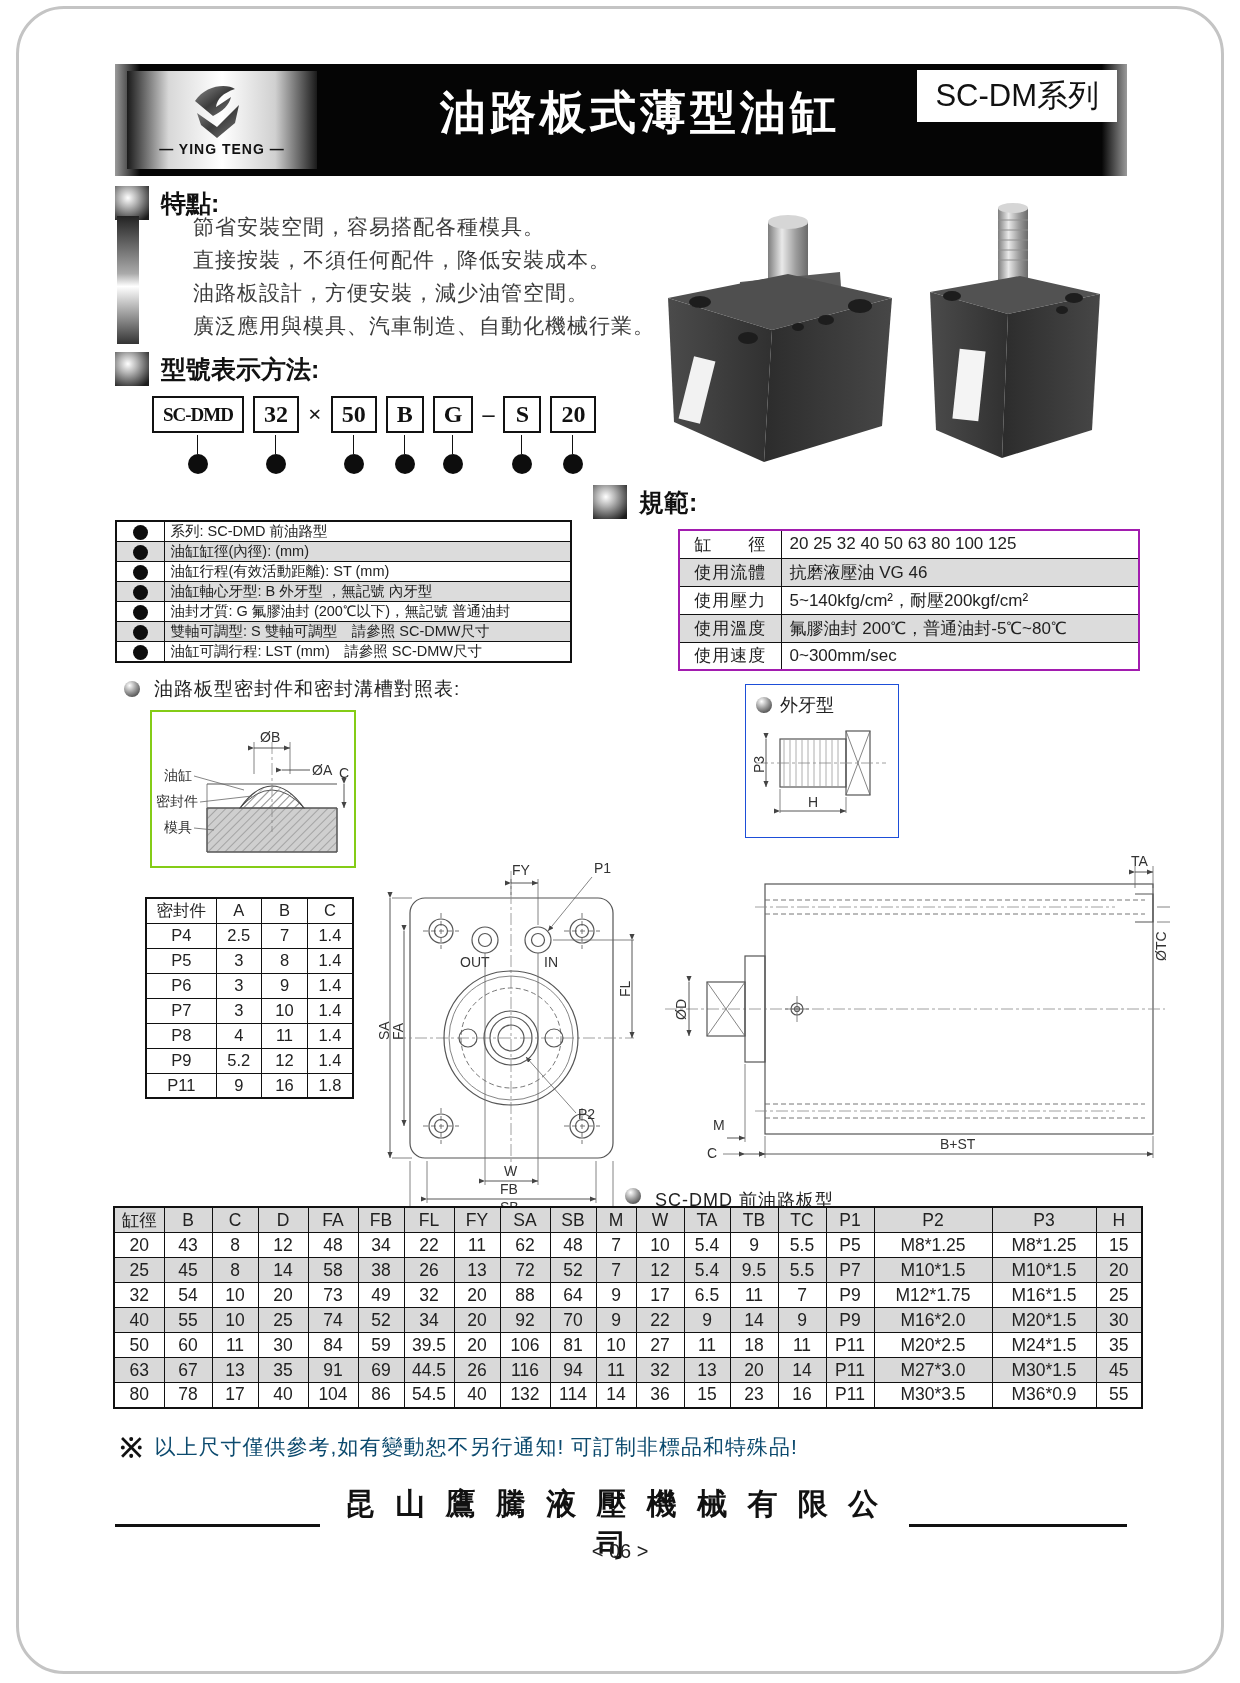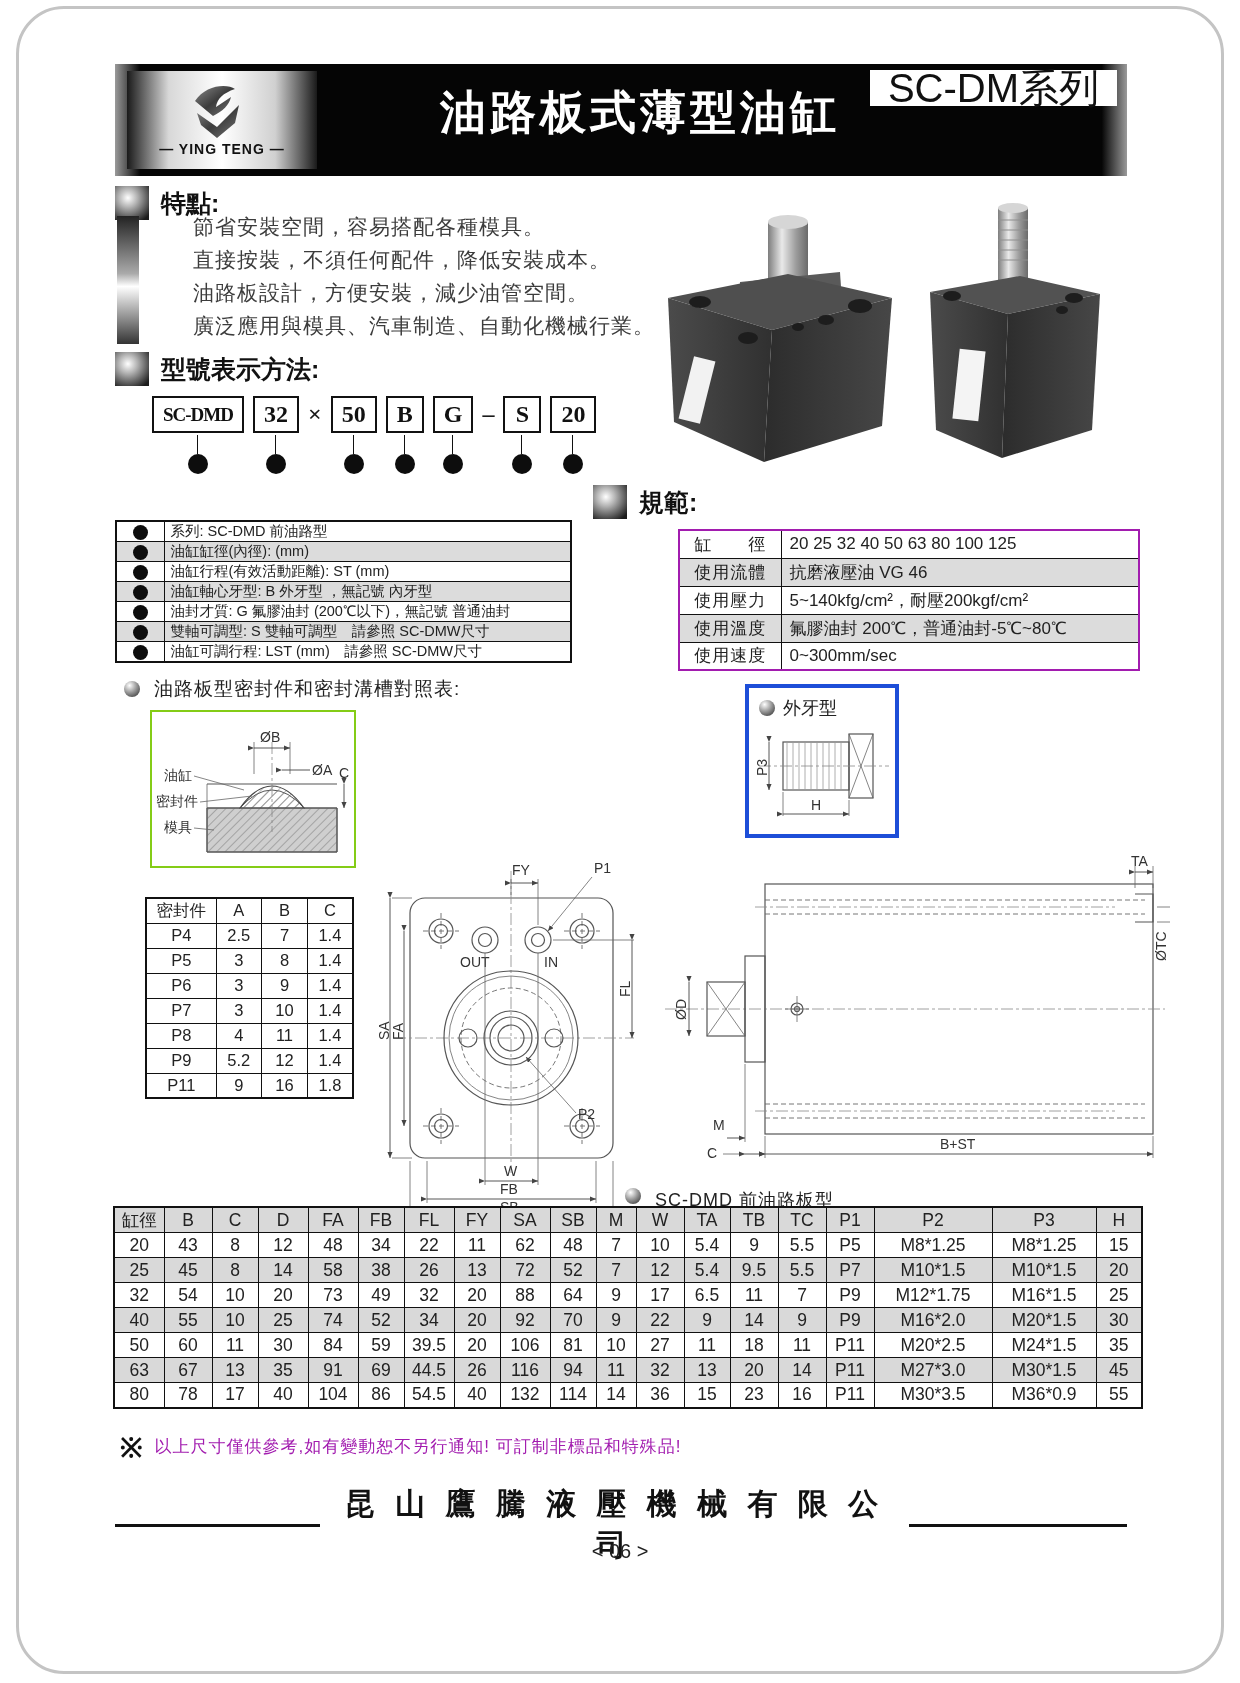--- a/index.html
+++ b/index.html
@@ -9,22 +9,22 @@
 
   
   .header { position:absolute; left:115px; top:64px; width:1012px; height:112px;
             background:linear-gradient(90deg,#9a9a9a,#050505 2.5%,#050505 97.5%,#9a9a9a); }
   .logo-panel { position:absolute; left:12px; top:7px; width:190px; height:98px;
                 background:linear-gradient(90deg,#1a1a1a,#d8d8d8 22%,#ffffff 50%,#d0d0d0 78%,#1a1a1a);
                 display:flex; flex-direction:column; align-items:center; justify-content:center; }
   .logo-text { font-size:14px; font-weight:bold; color:#111; letter-spacing:1px; margin-top:2px; }
   .header-title { position:absolute; left:240px; top:18px; width:570px; text-align:center;
                   font-size:46px; font-weight:bold; color:#ffffff; letter-spacing:4px; }
-  .series-box { position:absolute; right:10px; top:6px; height:36px; background:#ffffff;
-                display:flex; align-items:center; padding:0 18px; font-size:40px; color:#111; }
+  .series-box { position:absolute; right:10px; top:6px; height:52px; background:#ffffff;
+                display:flex; align-items:center; padding:0 18px; font-size:31px; color:#111; }
 
   
   .sec-head { position:absolute; display:flex; align-items:flex-end; gap:12px; }
   .sq-icon { width:34px; height:34px; background:radial-gradient(circle at 38% 35%, #ffffff 0%, #b5b5b5 30%, #1c1c1c 88%); flex:0 0 auto; }
   .sec-head .t { font-size:25px; font-weight:bold; color:#111; }
   .sphere { width:16px; height:16px; border-radius:50%;
             background:radial-gradient(circle at 35% 28%, #ffffff 0%, #9a9a9a 45%, #2e2e2e 95%); flex:0 0 auto; }
 
   
   .features-bar { position:absolute; left:117px; top:216px; width:22px; height:128px;
@@ -53,21 +53,21 @@
   
   .spec-table { position:absolute; left:678px; top:529px; width:462px; border-collapse:collapse; table-layout:fixed; border:2px solid #a21caf; }
   .spec-table td { border:1px solid #111; height:28px; font-size:17px; color:#222; padding:0 8px; white-space:nowrap; overflow:hidden; }
   .spec-table td.lbl { width:102px; text-align:center; padding:0 4px; letter-spacing:1px; }
   .spec-table tr.alt td { background:#dcdcdc; }
 
   
   .seal-heading { position:absolute; left:124px; top:676px; display:flex; align-items:center; gap:14px; }
   .seal-heading .t { font-size:19px; color:#222; letter-spacing:1px; }
   .seal-diagram-box { position:absolute; left:150px; top:710px; width:206px; height:158px; border:2px solid #84cc16; }
-  .thread-box { position:absolute; left:745px; top:684px; width:154px; height:154px; border:4px solid #1d4ed8; }
+  .thread-box { position:absolute; left:745px; top:684px; width:154px; height:154px; border:1px solid #1d4ed8; }
   .thread-box .cap { display:flex; align-items:center; gap:8px; padding:8px 0 0 10px; }
   .thread-box .cap .t { font-size:18px; color:#222; }
 
   .seal-table { position:absolute; left:145px; top:897px; width:209px; border-collapse:collapse; table-layout:fixed; border:2px solid #111; }
   .seal-table td { border:1px solid #111; height:25px; text-align:center; font-size:16.5px; color:#222; }
   .seal-table td:first-child { width:70px; }
 
   
   svg .ln { stroke:#555; fill:none; stroke-width:1.2; }
   svg .thin { stroke:#666; fill:none; stroke-width:0.8; }
@@ -83,21 +83,21 @@
   .dim-title { position:absolute; left:625px; top:1180px; display:flex; align-items:center; gap:14px; }
   .dim-title .t { font-size:18px; color:#222; letter-spacing:1px;margin-top:8px; }
   .dim-table { position:absolute; left:113px; top:1206px; width:1028px; border-collapse:collapse; table-layout:fixed; border:2px solid #111; }
   .dim-table td { border:1px solid #111; height:25px; text-align:center; font-size:17.5px; color:#222; white-space:nowrap; overflow:hidden; }
   .dim-table tr.head td { background:#d9d9d9; }
   .dim-table tr.alt td { background:#d9d9d9; }
 
   
   .note { position:absolute; left:120px; top:1428px; display:flex; align-items:center; gap:12px; }
   .note .sym { font-size:27px; font-weight:bold; color:#111; }
-  .note .t { font-size:17px; color:#a21caf; letter-spacing:1px; }
+  .note .t { font-size:21px; color:#0c4a6e; letter-spacing:1px; }
   .company-row { position:absolute; left:115px; top:1484px; width:1012px; display:flex; align-items:center; }
   .company-row .rule-l { width:205px; height:3px; background:#111; }
   .company-row .rule-r { width:218px; height:3px; background:#111; }
   .company-row .name { flex:1; text-align:center; font-size:30px; font-weight:bold; color:#111; letter-spacing:6px; }
   .page-num { position:absolute; left:0; top:1540px; width:100%; text-align:center; font-size:20px; color:#222; }
 </style>
 </head>
 <body>
 
 <div id="page">

